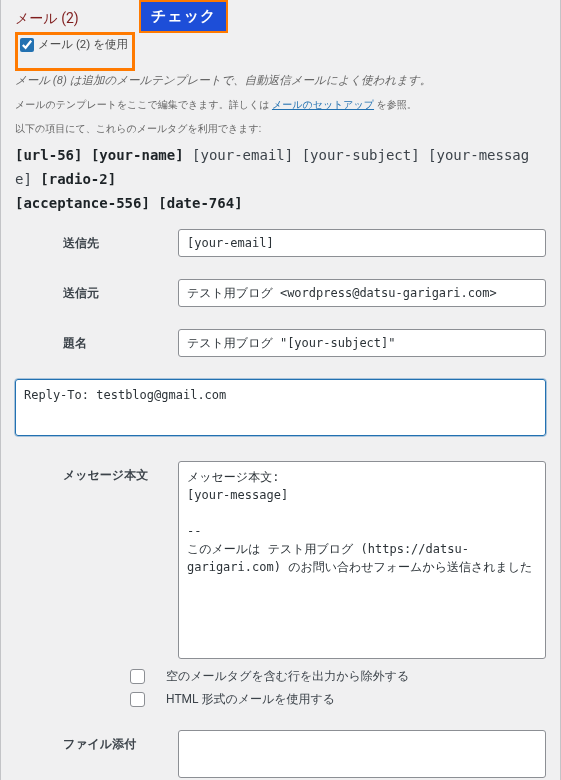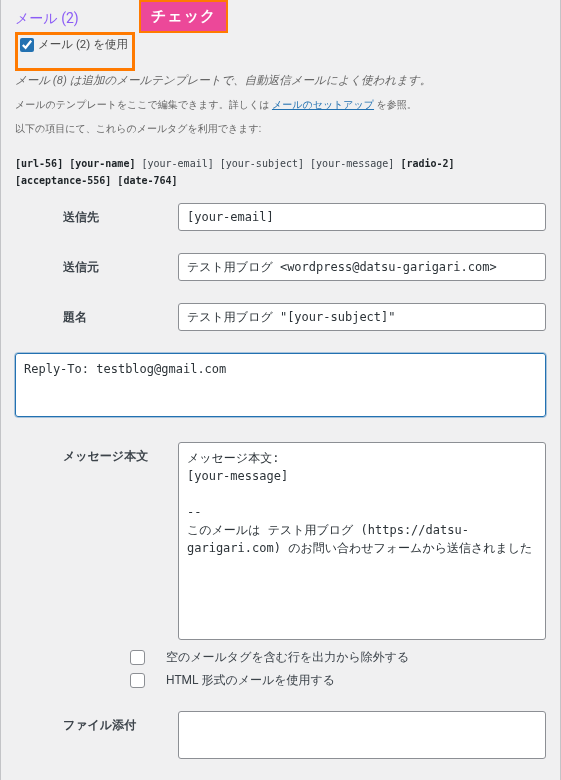--- a/index.html
+++ b/index.html
@@ -15,56 +15,56 @@
       border-left: 1px solid #c3c4c7;
       border-right: 1px solid #c3c4c7;
       padding: 10px 14px 20px 14px;
       min-height: 780px;
       position: relative;
     }
     .header-row { display: flex; align-items: flex-start; }
     .section-title {
       font-size: 14px;
       font-weight: 400;
-      color: #8b5cf6;
+      color: #7f1d1d;
       margin-bottom: 4px;
     }
     .cb-row {
       display: inline-flex;
       align-items: center;
       gap: 4px;
       padding: 2px 4px 16px 2px;
       border: 3px solid #ff7a00;
     }
     .cb-row input[type="checkbox"] {
       width: 14px; height: 14px;
       accent-color: #2271b1;
       cursor: pointer;
     }
     .cb-row label { cursor: pointer; font-size: 11.5px; color: #4a4a4a; }
     .cb-badge {
       position: absolute;
       top: 0px;
       left: 138px;
-      background: #ec4899;
+      background: #1d4ed8;
       color: #fff;
       font-weight: 700;
       font-size: 15px;
       padding: 5px 10px 5px 10px;
       border: 2px solid #ff7a00;
       letter-spacing: 1px;
     }
     .desc { color: #666; font-style: italic; font-size: 11.5px; margin-top: 2px; }
     .desc-2 { color: #666; font-size: 10px; margin-top: 10px; }
     a.link { color: #2271b1; text-decoration: underline; cursor: pointer; }
     .tags-line {
       font-family: ui-monospace, SFMono-Regular, Menlo, Consolas, monospace;
-      font-size: 10px;
+      font-size: 14px;
       color: #3c434a;
-      margin-top: 19px;
+      margin-top: 8px;
       line-height: 1.7;
       word-break: break-all;
     }
     .tags-line b { font-weight: 700; color: #1d2327; }
 
     .form-grid { margin-top: 14px; }
     .row { display: flex; align-items: flex-start; margin-bottom: 22px; }
     .row .lbl {
       width: 115px;
       flex: 0 0 115px;
@@ -79,21 +79,21 @@
       width: 100%;
       border: 1px solid #8c8f94;
       border-radius: 3px;
       background: #fff;
       font-size: 12px;
       font-family: ui-monospace, SFMono-Regular, Menlo, Consolas, monospace;
       color: #2c3338;
       padding: 6px 8px;
     }
     textarea.txt { resize: none; line-height: 1.5; }
-    .hdr-ta { height: 64px; border-color: #2271b1; outline: 1px solid rgba(34,113,177,0.35); }
+    .hdr-ta { height: 57px; border-color: #2271b1; outline: 1px solid rgba(34,113,177,0.35); }
     .body-ta { height: 198px; }
     .file-ta { height: 48px; }
     .opts { padding-left: 115px; }
     .opt {
       display: flex;
       align-items: center;
       gap: 21px;
       font-size: 12px;
       color: #3c434a;
       margin-bottom: 6px;

